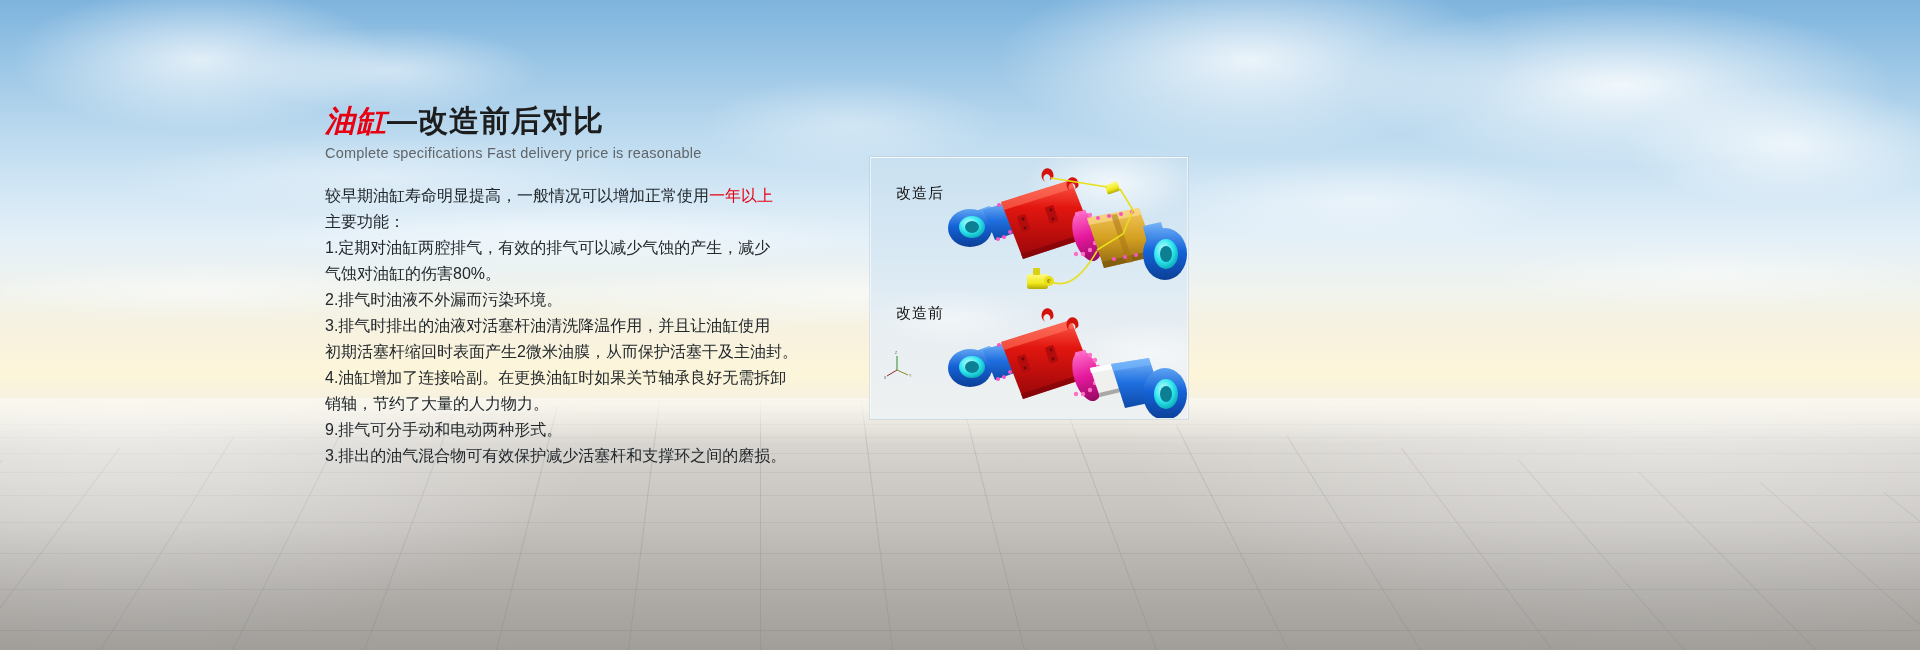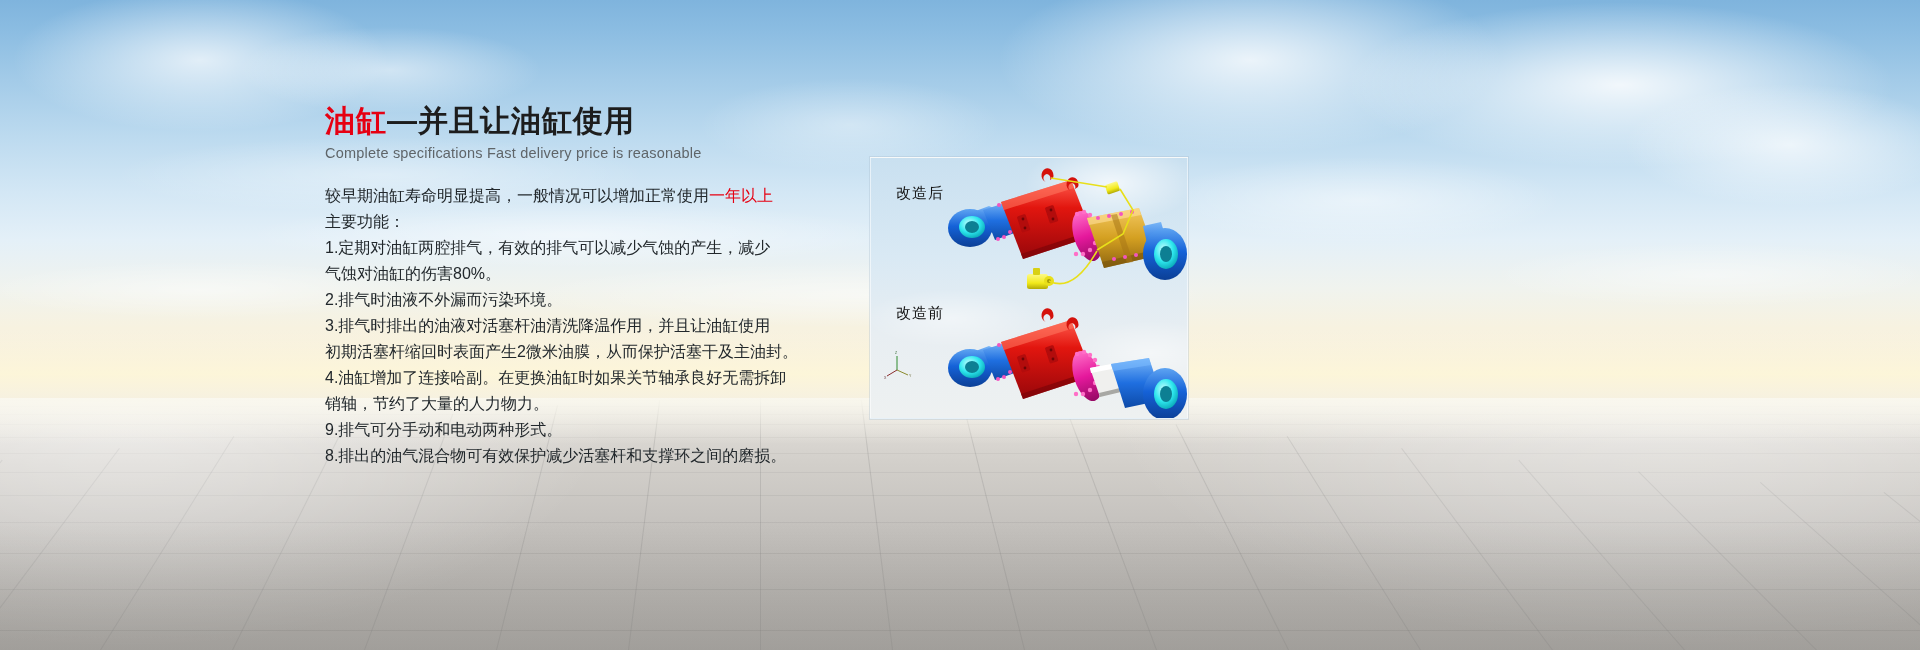--- a/index.html
+++ b/index.html
@@ -88,21 +88,21 @@
     background:radial-gradient(ellipse at 70% 0%, rgba(255,255,255,.45), rgba(255,255,255,0) 70%);
   }
 
   
   .text-block { position:absolute; left:325px; top:104px; width:560px; }
 
   .headline {
     font-size:30px; font-weight:bold; letter-spacing:1px;
     color:#1d1d1d; line-height:1.15; white-space:nowrap;
   }
-  .headline .hl-red { color:#e60012; }
+  .headline .hl-red { color:#e60012;font-style:italic; }
 
   .sub-en {
     margin-top:6px;
     font-size:14.5px; color:#5f6569; letter-spacing:.2px;
     font-family:Liberation Sans, sans-serif;
     white-space:nowrap;
   }
 
   .body-copy { margin-top:22px; color:#22282c; font-size:16px; line-height:26px; }
   .body-copy p { white-space:nowrap; }
@@ -189,37 +189,37 @@
       </div>
     <div class="ground-lightL"></div>
     <div class="ground-lightR"></div>
     <div class="ground-shade"></div>
     <div class="ground-haze"></div>
   </div>
 
   <div class="text-block">
 
     <div class="headline">
-      <span class="hl-red">油缸</span><span>—并且让油缸使用</span>
+      <span class="hl-red">油缸</span><span>—改造前后对比</span>
     </div>
 
     <div class="sub-en">Complete specifications Fast delivery price is reasonable</div>
 
     <div class="body-copy">
       <p><span>较早期油缸寿命明显提高，一般情况可以增加正常使用</span><span class="red">一年以上</span></p>
       <p>主要功能：</p>
       <p>1.定期对油缸两腔排气，有效的排气可以减少气蚀的产生，减少</p>
       <p>气蚀对油缸的伤害80%。</p>
       <p>2.排气时油液不外漏而污染环境。</p>
       <p>3.排气时排出的油液对活塞杆油清洗降温作用，并且让油缸使用</p>
       <p>初期活塞杆缩回时表面产生2微米油膜，从而保护活塞干及主油封。</p>
       <p>4.油缸增加了连接哈副。在更换油缸时如果关节轴承良好无需拆卸</p>
       <p>销轴，节约了大量的人力物力。</p>
       <p>9.排气可分手动和电动两种形式。</p>
-      <p>8.排出的油气混合物可有效保护减少活塞杆和支撑环之间的磨损。</p>
+      <p>3.排出的油气混合物可有效保护减少活塞杆和支撑环之间的磨损。</p>
     </div>
   </div>
 
   <div class="panel">
     <div class="panel-cloud pc1"></div>
     <div class="panel-cloud pc2"></div>
     <div class="panel-cloud pc3"></div>
 
     <svg class="cad" viewBox="0 0 318 262">
       <defs>

